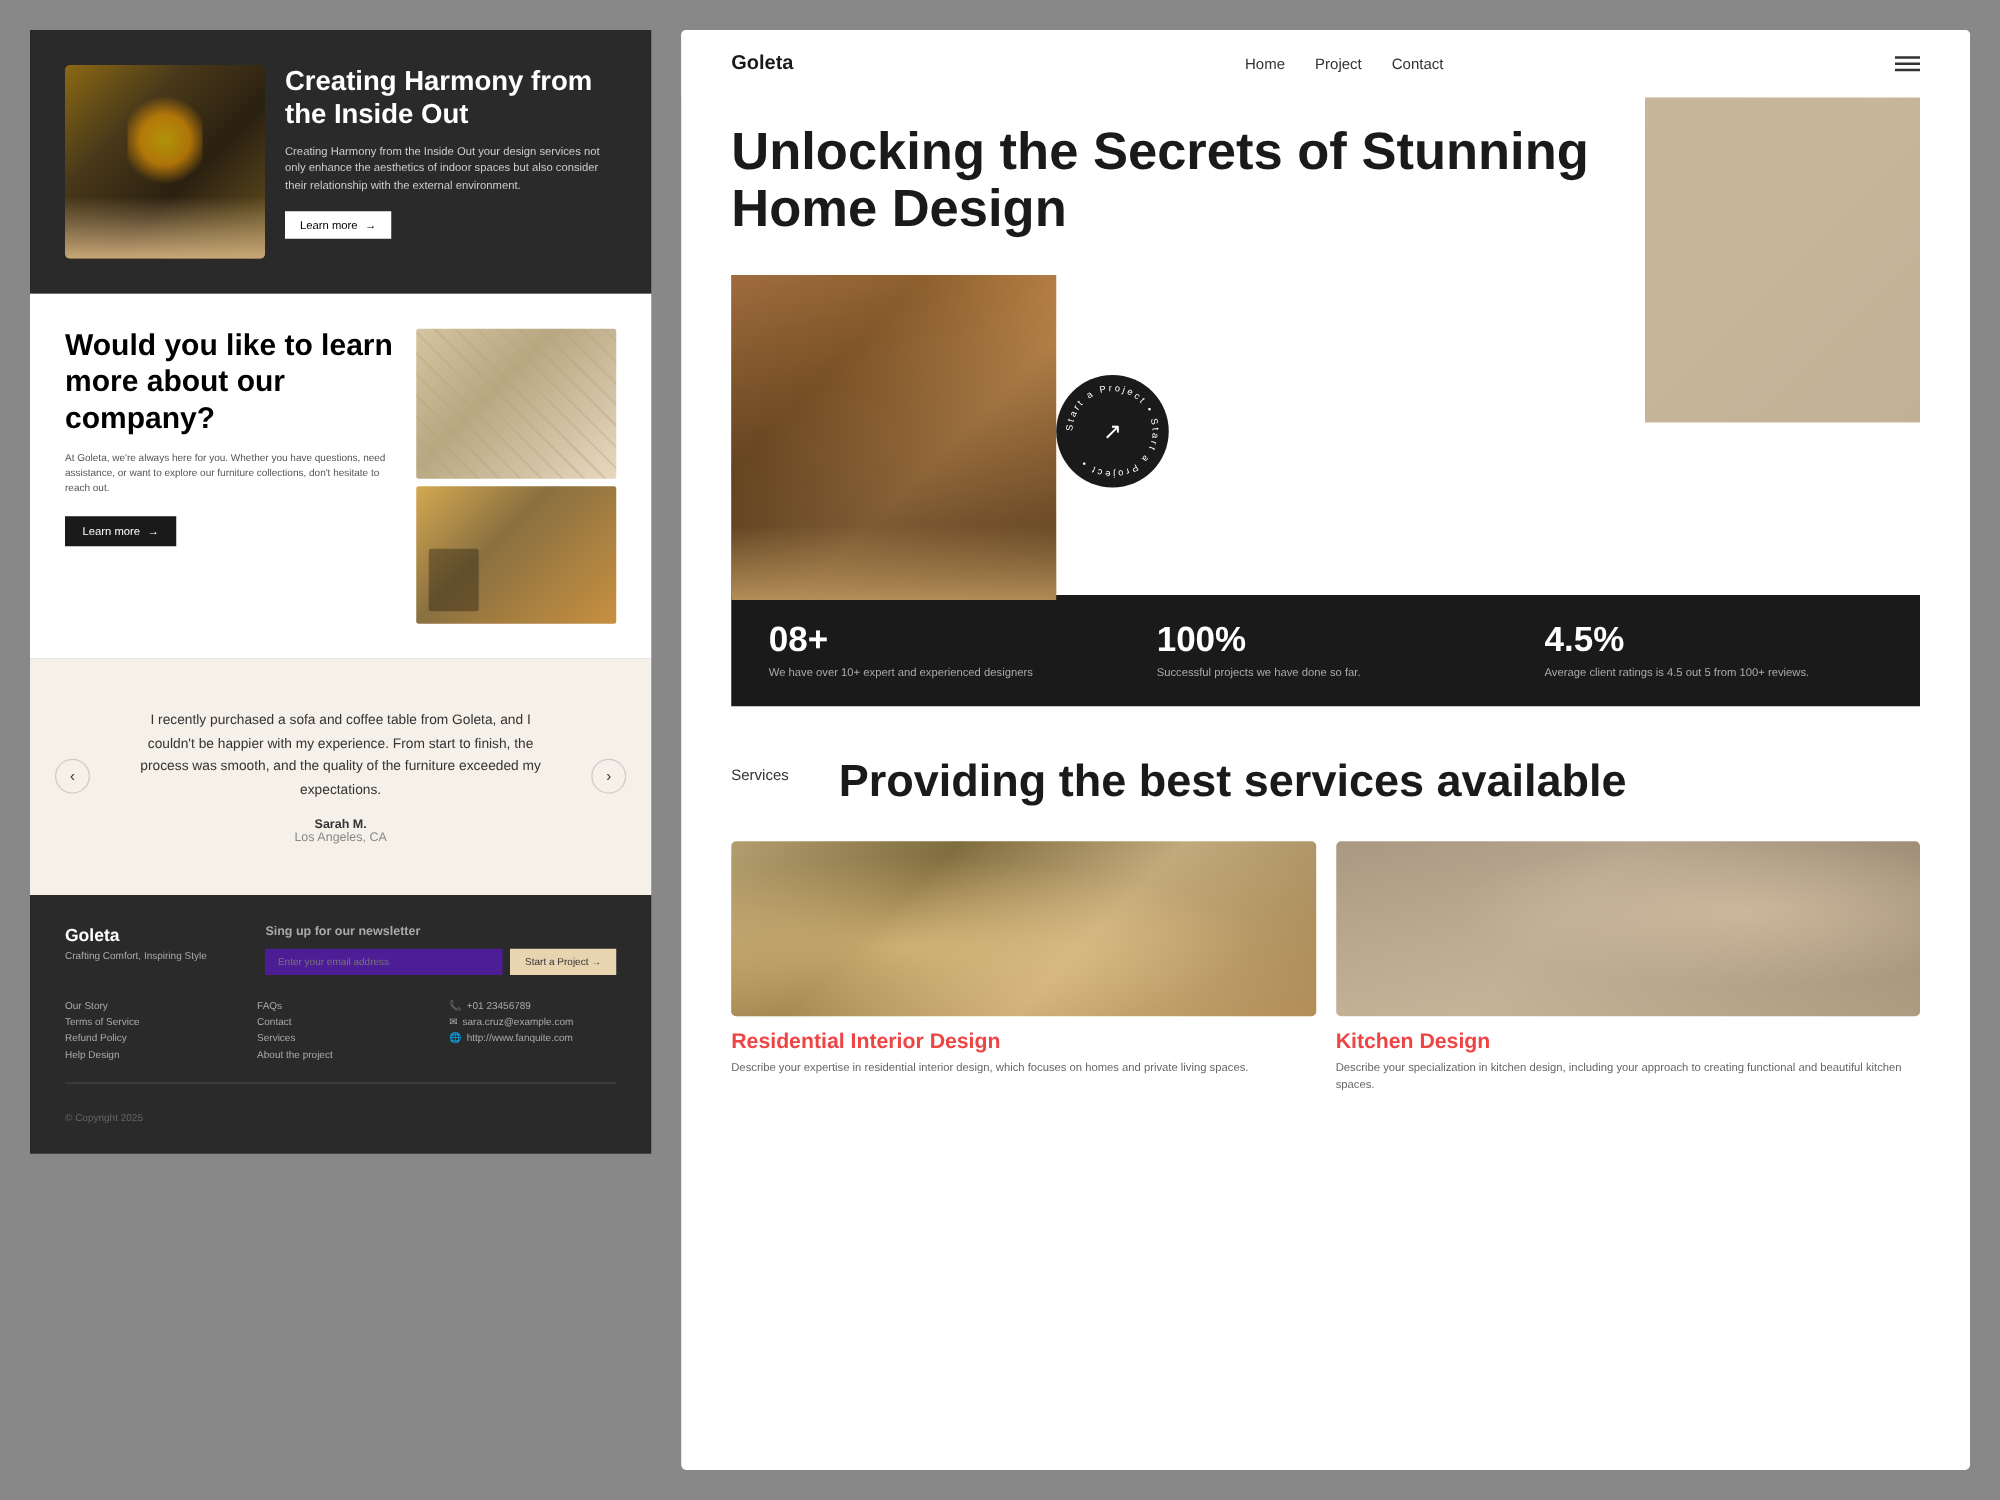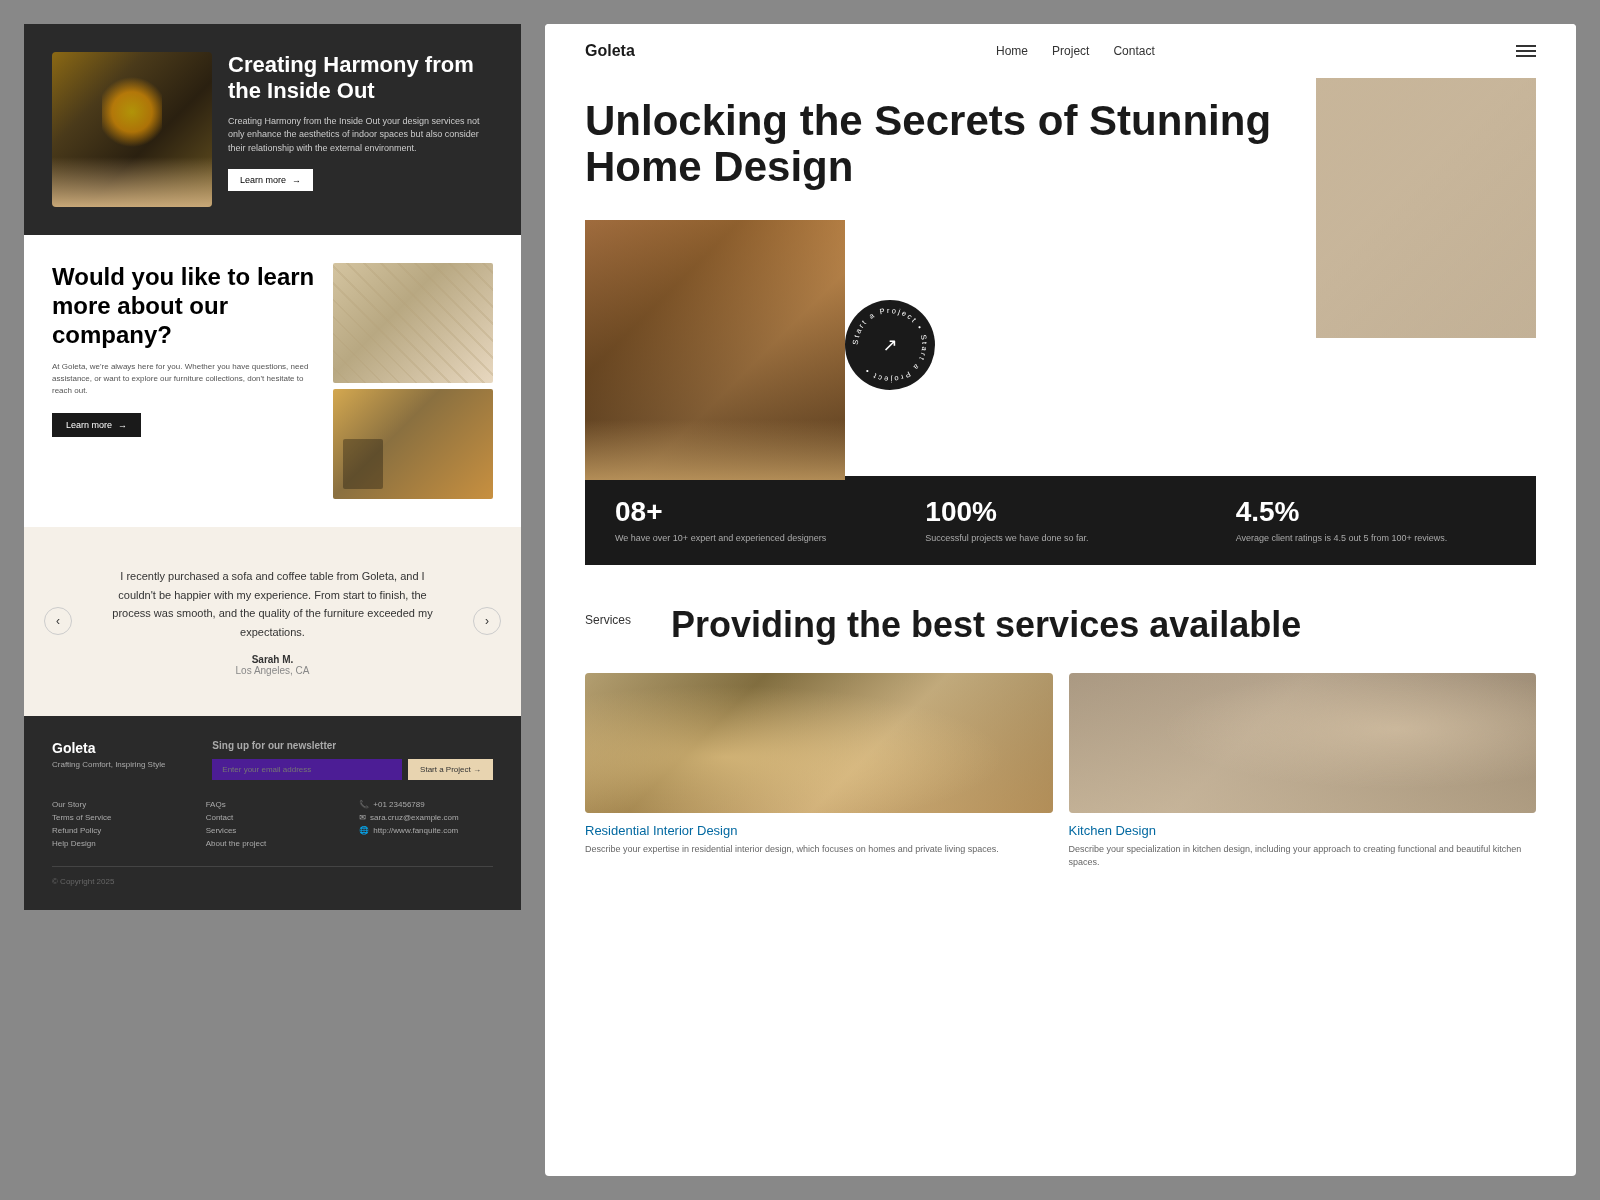--- a/index.html
+++ b/index.html
@@ -280,21 +280,21 @@
       font-size: 8px;
       color: #aaa;
       margin-bottom: 4px;
       font-family: 'Arial', sans-serif;
       display: flex;
       align-items: center;
       gap: 4px;
     }
     .footer-bottom {
       border-top: 1px solid #444;
-      padding-top: 10px;
+      padding-top: 23px;
     }
     .footer-bottom p {
       font-size: 8px;
       color: #666;
       font-family: 'Arial', sans-serif;
     }
 
     
     .right-panel {
       flex: 1;
@@ -512,23 +512,23 @@
       background: linear-gradient(135deg, #c8b8a0 0%, #d8c8b0 40%, #a89880 100%);
     }
     .service-card-img-3::before {
       content: '';
       position: absolute;
       inset: 0;
       background: radial-gradient(ellipse at 70% 40%, rgba(220,200,170,0.6) 0%, transparent 50%),
                   linear-gradient(180deg, rgba(100,80,60,0.3) 0%, rgba(180,160,130,0.5) 100%);
     }
     .service-card h4 {
-      font-size: 13px;
-      font-weight: 400;
-      color: #0369a1;
+      font-size: 17px;
+      font-weight: 700;
+      color: #ef4444;
       margin-bottom: 5px;
       font-family: 'Arial', sans-serif;
     }
     .service-card p {
       font-size: 9px;
       color: #666;
       line-height: 1.5;
       font-family: 'Arial', sans-serif;
     }
 

